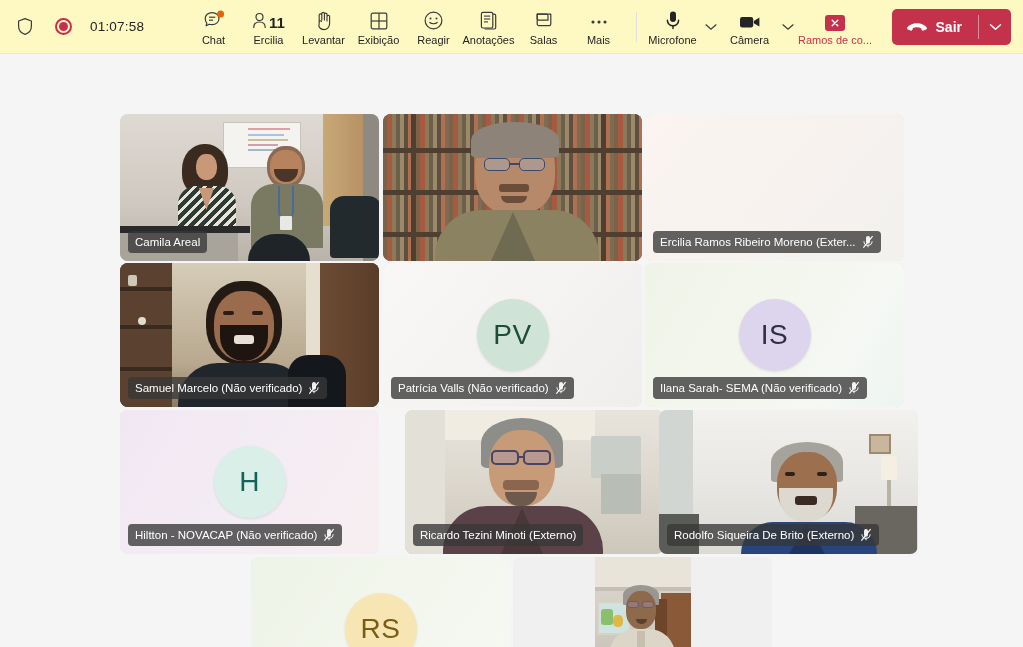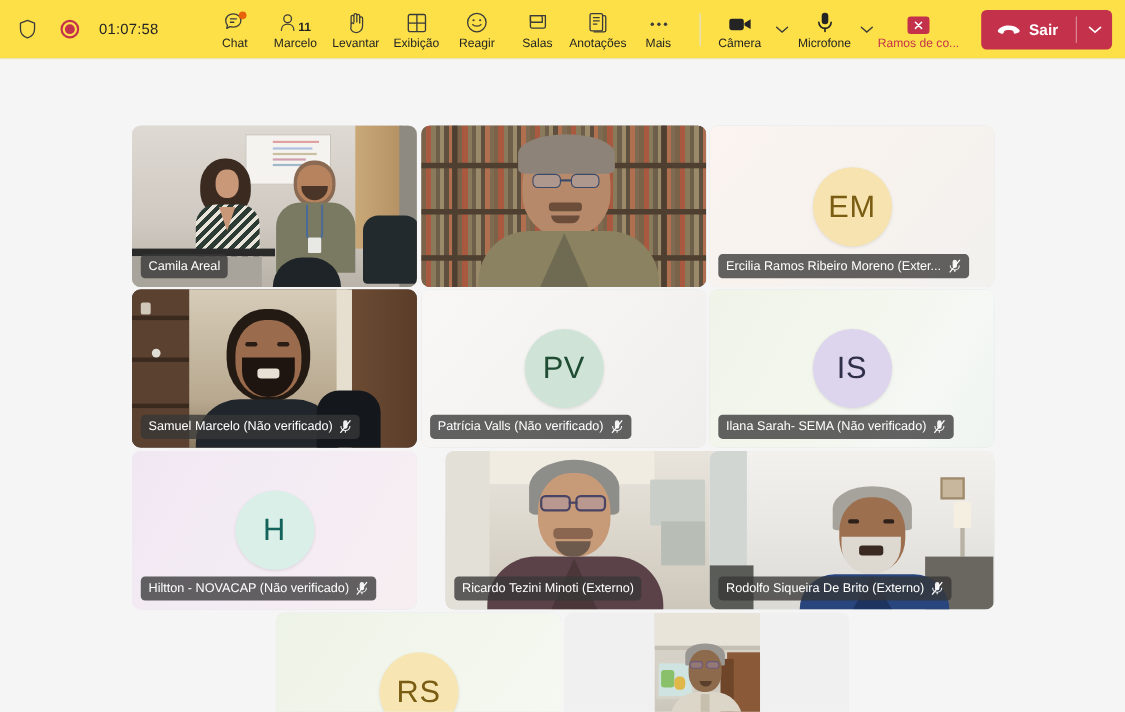--- a/index.html
+++ b/index.html
@@ -8,21 +8,21 @@
     width: 1023px; height: 647px;
     background: #f5f5f5;
     font-family: "Liberation Sans", sans-serif;
     overflow: hidden;
   }
 
   
   .toolbar {
     position: relative;
     width: 1023px; height: 54px;
-    background: #fde047;
+    background: #fef9c3;
     border-bottom: 1px solid #e6e6e6;
     display: flex; align-items: center;
   }
   .tb-left {
     display: flex; align-items: center;
     padding-left: 12px; gap: 12px;
   }
   .shield-btn { width: 26px; height: 26px; display:flex; align-items:center; justify-content:center; }
   .rec-btn    { width: 26px; height: 26px; display:flex; align-items:center; justify-content:center; }
   .rec-outer { width:17px; height:17px; border-radius:50%; border:2px solid #c4314b; display:flex; align-items:center; justify-content:center; }
@@ -33,21 +33,21 @@
     position:absolute; left: 186px; top:0; height:54px;
     display:flex; align-items:center;
   }
   .tb-item {
     width: 55px; height: 52px;
     display:flex; flex-direction:column; align-items:center; justify-content:center;
     gap: 3px; cursor: pointer; position: relative;
   }
   .tb-item .ico { height: 22px; display:flex; align-items:flex-end; justify-content:center; position:relative; }
   .tb-item .lbl { font-size: 11px; color: #242424; white-space: nowrap; }
-  .count { font-size: 11px; font-weight: bold; color:#242424; margin-left:1px; }
+  .count { font-size: 15px; font-weight: bold; color:#242424; margin-left:1px; }
 
   .divider { width:1px; height:30px; background:#e0e0e0; margin: 0 10px; }
 
   .tb-right { position:absolute; left: 645px; top:0; height:54px; display:flex; align-items:center; }
   .dev-group { display:flex; align-items:center; }
   .caret { width:22px; height:52px; display:flex; align-items:center; justify-content:center; cursor:pointer; }
 
   .stopbtn .ico-sq {
     width:20px; height:16px; background:#c4314b; border-radius:3px;
     display:flex; align-items:center; justify-content:center;
@@ -138,21 +138,21 @@
     </div>
 
     <div class="tb-item">
       <div class="ico">
         <svg width="16" height="20" viewBox="0 0 16 20">
           <circle cx="7.5" cy="6" r="3.5" fill="none" stroke="#3b3b3b" stroke-width="1.2"></circle>
           <path d="M1.8 16.5 C1.8 12.9 4.4 11 7.5 11 C10.6 11 13.2 12.9 13.2 16.5" fill="none" stroke="#3b3b3b" stroke-width="1.2" stroke-linecap="round"></path>
         </svg>
         <span class="count">11</span>
       </div>
-      <div class="lbl">Marcelo</div>
+      <div class="lbl">Ercilia</div>
     </div>
 
     <div class="tb-item">
       <div class="ico">
         <svg width="20" height="21" viewBox="0 0 20 21">
           <path d="M5.2 12.8 V5.2 a1.3 1.3 0 0 1 2.6 0 V10 M7.8 10 V3.6 a1.3 1.3 0 0 1 2.6 0 V10 M10.4 10 V4.4 a1.3 1.3 0 0 1 2.6 0 V11 M13 11 V6.6 a1.3 1.3 0 0 1 2.6 0 V13.6 c0 3.4-2.4 6-5.7 6 -2.6 0-4-1.3-5-3.2 L5.2 12.8 a1.3 1.3 0 0 1 2.3-1.3" fill="none" stroke="#3b3b3b" stroke-width="1.15" stroke-linejoin="round" stroke-linecap="round"></path>
         </svg>
       </div>
       <div class="lbl">Levantar</div>
     </div>
@@ -171,96 +171,96 @@
     <div class="tb-item">
       <div class="ico">
         <svg width="21" height="21" viewBox="0 0 21 21">
           <circle cx="10.5" cy="10.5" r="8.4" fill="none" stroke="#3b3b3b" stroke-width="1.2"></circle>
           <circle cx="7.5" cy="8.4" r="1" fill="#3b3b3b"></circle>
           <circle cx="13.5" cy="8.4" r="1" fill="#3b3b3b"></circle>
           <path d="M6.8 12.4 C8 14.2 13 14.2 14.2 12.4" fill="none" stroke="#3b3b3b" stroke-width="1.2" stroke-linecap="round"></path>
         </svg>
       </div>
       <div class="lbl">Reagir</div>
-    </div>
-
-    <div class="tb-item">
-      <div class="ico">
-        <svg width="20" height="20" viewBox="0 0 20 20">
-          <path d="M3.2 3.2 h9.2 a1.6 1.6 0 0 1 1.6 1.6 v4.4 H4.8 a1.6 1.6 0 0 1-1.6-1.6 Z" fill="none" stroke="#3b3b3b" stroke-width="1.2" stroke-linejoin="round"></path>
-          <path d="M3.2 3.2 h13.6 a0 0 0 0 1 0 0 v9.8 a1.6 1.6 0 0 1-1.6 1.6 H4.8 a1.6 1.6 0 0 1-1.6-1.6 Z" fill="none" stroke="#3b3b3b" stroke-width="1.2" stroke-linejoin="round"></path>
-        </svg>
-      </div>
-      <div class="lbl">Salas</div>
     </div>
 
     <div class="tb-item">
       <div class="ico">
         <svg width="19" height="21" viewBox="0 0 19 21">
           <rect x="2.4" y="2.4" width="11.4" height="15.6" rx="1.5" fill="none" stroke="#3b3b3b" stroke-width="1.2"></rect>
           <path d="M14 4.2 h1.2 a1.5 1.5 0 0 1 1.5 1.5 v11.8 a1.5 1.5 0 0 1-1.5 1.5 H5.6" fill="none" stroke="#3b3b3b" stroke-width="1.2"></path>
           <line x1="5" y1="6.1" x2="11.2" y2="6.1" stroke="#3b3b3b" stroke-width="1.1"></line>
           <line x1="5" y1="9" x2="11.2" y2="9" stroke="#3b3b3b" stroke-width="1.1"></line>
           <line x1="5" y1="11.9" x2="9" y2="11.9" stroke="#3b3b3b" stroke-width="1.1"></line>
         </svg>
       </div>
       <div class="lbl">Anotações</div>
     </div>
 
     <div class="tb-item">
       <div class="ico">
+        <svg width="20" height="20" viewBox="0 0 20 20">
+          <path d="M3.2 3.2 h9.2 a1.6 1.6 0 0 1 1.6 1.6 v4.4 H4.8 a1.6 1.6 0 0 1-1.6-1.6 Z" fill="none" stroke="#3b3b3b" stroke-width="1.2" stroke-linejoin="round"></path>
+          <path d="M3.2 3.2 h13.6 a0 0 0 0 1 0 0 v9.8 a1.6 1.6 0 0 1-1.6 1.6 H4.8 a1.6 1.6 0 0 1-1.6-1.6 Z" fill="none" stroke="#3b3b3b" stroke-width="1.2" stroke-linejoin="round"></path>
+        </svg>
+      </div>
+      <div class="lbl">Salas</div>
+    </div>
+
+    <div class="tb-item">
+      <div class="ico">
         <svg width="22" height="20" viewBox="0 0 22 20">
           <circle cx="5" cy="11" r="1.55" fill="#3b3b3b"></circle>
           <circle cx="11" cy="11" r="1.55" fill="#3b3b3b"></circle>
           <circle cx="17" cy="11" r="1.55" fill="#3b3b3b"></circle>
         </svg>
       </div>
       <div class="lbl">Mais</div>
     </div>
 
     <div class="divider"></div>
   </div>
 
   <div class="tb-right">
-
-    <div class="dev-group">
-      <div class="tb-item">
-        <div class="ico">
-          <svg width="24" height="18" viewBox="0 0 24 18">
-            <rect x="2" y="4" width="13.2" height="10.4" rx="2.2" fill="#242424"></rect>
-            <path d="M15.8 8 L21.4 4.6 v8.8 L15.8 10.2 Z" fill="#242424"></path>
-          </svg>
-        </div>
-        <div class="lbl">Câmera</div>
-      </div>
-      <div class="caret">
-        <svg width="12" height="8" viewBox="0 0 12 8">
-            <path d="M1 1.8 L6 6.2 L11 1.8" fill="none" stroke="#3b3b3b" stroke-width="1.25" stroke-linecap="round"></path>
-          </svg>
-      </div>
-    </div>
 
     <div class="dev-group">
       <div class="tb-item">
         <div class="ico">
           <svg width="18" height="21" viewBox="0 0 18 21">
             <rect x="6" y="1.6" width="6" height="10.4" rx="3" fill="#242424"></rect>
             <path d="M3.4 10.2 a5.6 5.6 0 0 0 11.2 0" fill="none" stroke="#242424" stroke-width="1.5" stroke-linecap="round"></path>
             <line x1="9" y1="15.8" x2="9" y2="18.6" stroke="#242424" stroke-width="1.5" stroke-linecap="round"></line>
           </svg>
         </div>
         <div class="lbl">Microfone</div>
       </div>
       <div class="caret">
         <svg width="12" height="8" viewBox="0 0 12 8">
             <path d="M1 1.8 L6 6.2 L11 1.8" fill="none" stroke="#3b3b3b" stroke-width="1.25" stroke-linecap="round"></path>
           </svg>
       </div>
     </div>
 
+    <div class="dev-group">
+      <div class="tb-item">
+        <div class="ico">
+          <svg width="24" height="18" viewBox="0 0 24 18">
+            <rect x="2" y="4" width="13.2" height="10.4" rx="2.2" fill="#242424"></rect>
+            <path d="M15.8 8 L21.4 4.6 v8.8 L15.8 10.2 Z" fill="#242424"></path>
+          </svg>
+        </div>
+        <div class="lbl">Câmera</div>
+      </div>
+      <div class="caret">
+        <svg width="12" height="8" viewBox="0 0 12 8">
+            <path d="M1 1.8 L6 6.2 L11 1.8" fill="none" stroke="#3b3b3b" stroke-width="1.25" stroke-linecap="round"></path>
+          </svg>
+      </div>
+    </div>
+
     <div class="tb-item stopbtn" style="width:72px">
       <div class="ico">
         <div class="ico-sq">
           <svg width="10" height="10" viewBox="0 0 10 10">
             <path d="M2.2 2.2 L7.8 7.8 M7.8 2.2 L2.2 7.8" stroke="#fff" stroke-width="1.4" stroke-linecap="round"></path>
           </svg>
         </div>
       </div>
       <div class="lbl">Ramos de co...</div>
     </div>
@@ -345,23 +345,20 @@
       <div style="position:absolute;left:126px;top:49px;width:11px;height:1.8px;background:#3a4a6a;"></div>
       <div style="position:absolute;left:116px;top:70px;width:30px;height:8px;border-radius:3px;background:#6b4d3a;"></div>
       <div style="position:absolute;left:118px;top:82px;width:26px;height:7px;border-radius:0 0 10px 10px;background:#6b4d3a;"></div>
       <div style="position:absolute;left:52px;top:96px;width:164px;height:51px;border-radius:46px 46px 0 0;background:#8a8260;"></div>
       <div style="position:absolute;left:108px;top:98px;width:44px;height:49px;background:#6f6a52;clip-path:polygon(50% 0,100% 100%,0 100%);"></div>
     </div>
   </div>
 
   <div class="tile" style="left:645px; top:60px; width:259px; height:147px;">
     <div class="bg" style="background:linear-gradient(130deg,#fbf4f0 0%,#f7f2ee 50%,#f2f1ee 100%);"></div>
-    <div class="avatar" style="width:72px;height:72px;background:#f6e3b0;color:#7a5c12;">
-      <span>EM</span>
-    </div>
     <div class="namebar">
       <span class="nm">Ercilia Ramos Ribeiro Moreno (Exter...</span>
       <span class="mic-muted">
         <svg width="12" height="14" viewBox="0 0 12 14">
           <path d="M4 3.1 a2 2 0 0 1 4 0 v3.6 a2 2 0 0 1 -4 0 Z" fill="#fff" opacity=".92"></path>
           <path d="M1.9 6.3 a4.1 4.1 0 0 0 8.2 0" fill="none" stroke="#fff" stroke-width="1.05" opacity=".92"></path>
           <line x1="6" y1="10.4" x2="6" y2="12.3" stroke="#fff" stroke-width="1.05" opacity=".92"></line>
           <line x1="1.4" y1="12.6" x2="10.6" y2="1.2" stroke="#fff" stroke-width="1.15"></line>
         </svg>
       </span>
@@ -473,21 +470,21 @@
       <div style="position:absolute;left:98px;top:70px;width:36px;height:10px;border-radius:4px;background:#8a6550;"></div>
       <div style="position:absolute;left:100px;top:82px;width:32px;height:14px;border-radius:0 0 16px 16px;background:#6e5a4c;"></div>
       <div style="position:absolute;left:38px;top:96px;width:160px;height:48px;border-radius:44px 44px 0 0;background:#5b4248;"></div>
       <div style="position:absolute;left:96px;top:98px;width:42px;height:46px;background:#4b3639;clip-path:polygon(50% 0,100% 100%,0 100%);"></div>
     </div>
     <div class="namebar">
       <span class="nm">Ricardo Tezini Minoti (Externo)</span>
     </div>
   </div>
 
-  <div class="tile" style="left:645px; top:356px; width:259px; height:144px;">
+  <div class="tile" style="left:659px; top:356px; width:259px; height:144px;">
     <div class="scene">
       <div style="position:absolute;inset:0;background:linear-gradient(180deg,#f2f1ee 0%,#e8e7e3 50%,#dcdad5 100%);"></div>
       <div style="position:absolute;left:0;top:0;width:34px;height:144px;background:#d2d6d2;"></div>
       <div style="position:absolute;left:210px;top:24px;width:22px;height:20px;background:#c8b79c;border:2px solid #9e8a6c;"></div>
       <div style="position:absolute;left:222px;top:46px;width:16px;height:24px;background:#f4efe0;border-radius:3px 3px 0 0;"></div>
       <div style="position:absolute;left:228px;top:70px;width:4px;height:26px;background:#b9b3a6;"></div>
       <div style="position:absolute;left:196px;top:96px;width:62px;height:48px;background:#6a6660;"></div>
       <div style="position:absolute;left:0;top:104px;width:40px;height:40px;background:#5a5c58;"></div>
 
       <div style="position:absolute;left:112px;top:32px;width:72px;height:40px;border-radius:50% 50% 6% 6%;background:#a6a39c;"></div>

